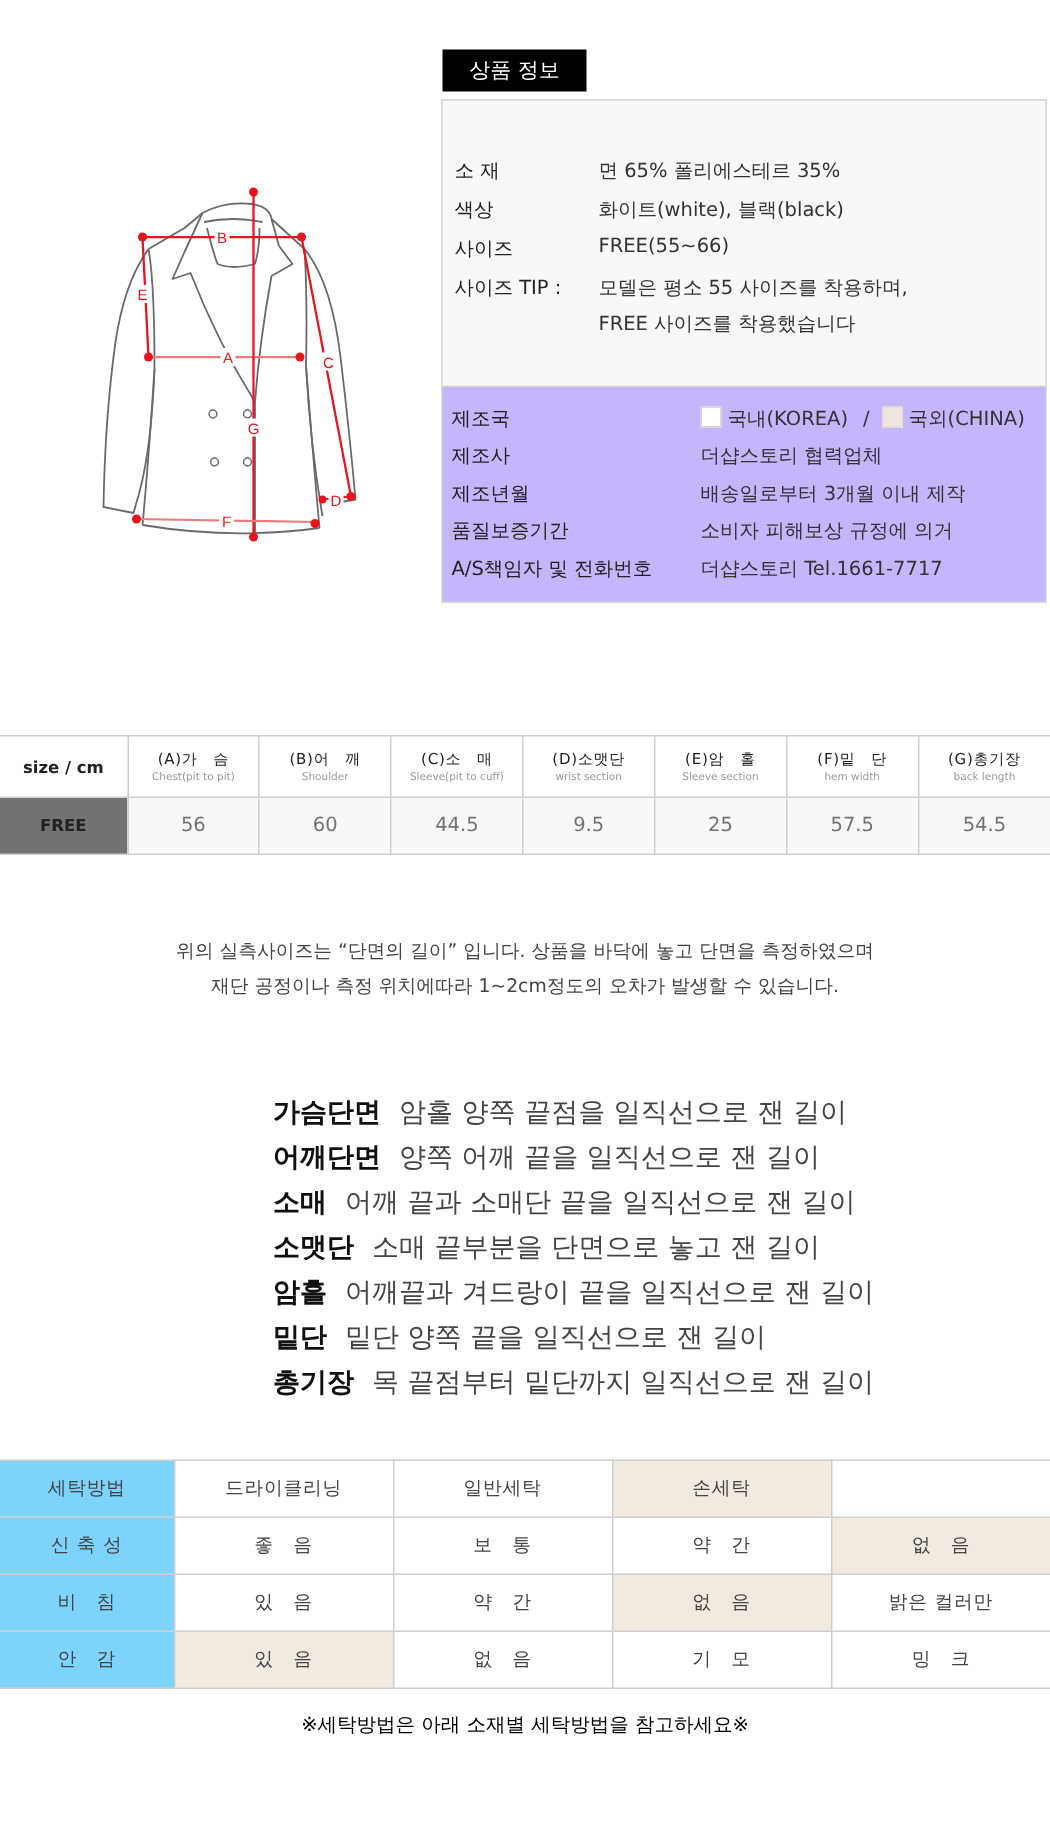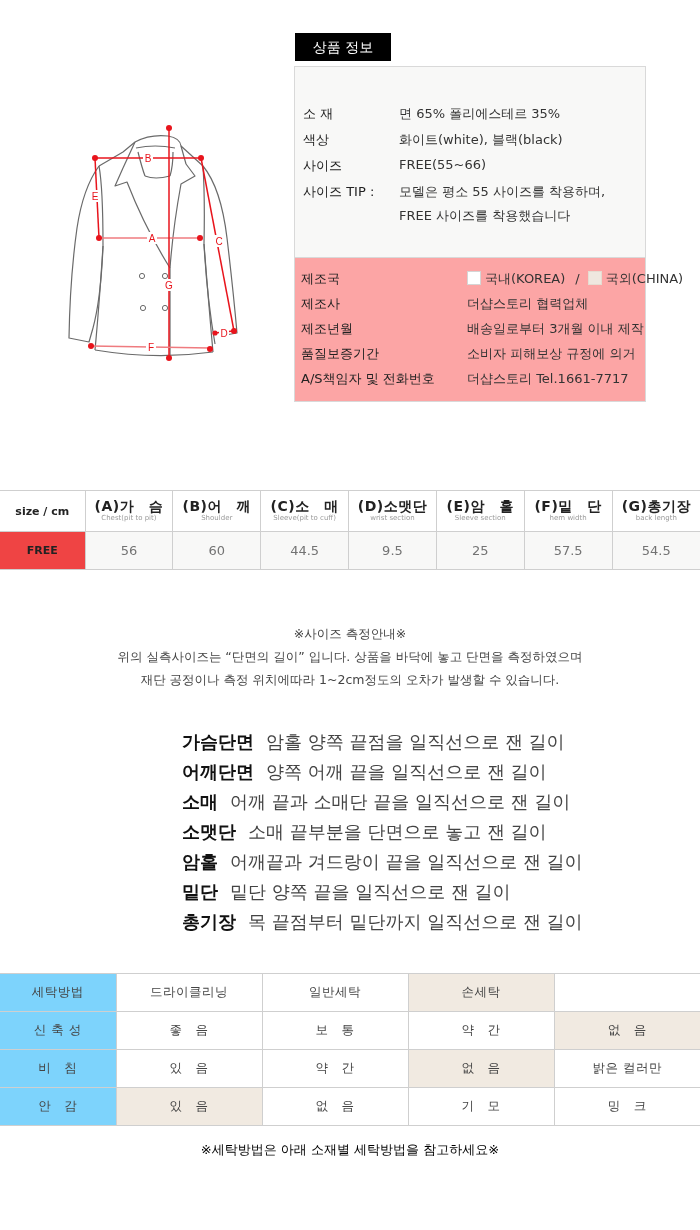--- a/index.html
+++ b/index.html
@@ -6,44 +6,44 @@
   html, body { width: 700px; height: 1230px; background: #ffffff; overflow: hidden; }
   body { position: relative; font-family: "DejaVu Sans", "Liberation Sans", sans-serif; color: #333333; }
 
   
   .coat-figure { position: absolute; left: 55px; top: 118px; width: 200px; height: 245px; }
   .info-title {
     position: absolute; left: 295px; top: 33px; width: 96px; height: 28px;
     background: #000; color: #fff; font-size: 14px; line-height: 28px; text-align: center;
   }
   .info-box {
-    position: absolute; left: 294px; top: 66px; width: 352px; height: 336px;
-    border: 1px solid #d9d9d9; background: #fca5a5;
+    position: absolute; left: 294px; top: 66px; width: 404px; height: 336px;
+    border: 1px solid #d9d9d9; background: #c4b5fd;
   }
   .info-upper { position: absolute; left: 0; top: 0; width: 100%; height: 191px; background: #f8f8f7; border-bottom: 1px solid #d9d9d9; }
   .spec-row { position: absolute; left: 8px; font-size: 13px; color: #222; white-space: nowrap; }
   .spec-row .k { position: absolute; left: 0; }
   .spec-row .v { position: absolute; left: 96px; color: #333; }
   .mfg-row { position: absolute; left: 6px; font-size: 13px; color: #222; white-space: nowrap; }
   .mfg-row .k { position: absolute; left: 0; }
   .mfg-row .v { position: absolute; left: 166px; color: #333; }
   .chk { display: inline-block; width: 14px; height: 14px; vertical-align: -2px; margin-right: 4px; border: 1px solid #d5d5d5; }
   .chk.empty { background: #fff; }
   .chk.filled { background: #efe7df; border-color: #e6dcd1; }
   .sep { margin: 0 8px 0 10px; }
 
   
   table { border-collapse: collapse; }
   .size-table { position: absolute; left: 0; top: 490px; width: 700px; table-layout: fixed; }
   .size-table td { border: 1px solid #cfcfcf; text-align: center; vertical-align: middle; }
   .size-table tr.h td { height: 41px; background: #fff; }
   .size-table tr.d td { height: 38px; background: #f8f8f7; font-size: 13px; color: #737373; }
-  .size-table tr.d td.first { background: #ef4444; font-weight: bold; font-size: 11px; color: #222; }
+  .size-table tr.d td.first { background: #737373; font-weight: bold; font-size: 11px; color: #222; }
   .size-table tr.h td.first { font-weight: bold; font-size: 11px; color: #222; }
-  .hk { display: block; font-size: 14px; color: #222; font-weight: bold; line-height: 13px; letter-spacing: 0.5px; }
+  .hk { display: block; font-size: 10px; color: #222; font-weight: normal; line-height: 13px; letter-spacing: 0.5px; }
   .he { display: block; font-size: 7px; color: #9a9a9a; line-height: 9px; margin-top: 1px; }
   .size-table td:first-child { border-left: none; }
   .size-table td:last-child { border-right: none; }
 
   
   .notes { position: absolute; left: 0; top: 622px; width: 700px; text-align: center; font-size: 12.5px; color: #444; line-height: 23px; }
 
   .defs { position: absolute; left: 182px; top: 731px; }
   .def-row { height: 30px; font-size: 18px; line-height: 22px; white-space: nowrap; color: #444; }
   .def-row .term { font-weight: bold; color: #111; margin-right: 12px; }
@@ -233,21 +233,20 @@
     <td>44.5</td>
     <td>9.5</td>
     <td>25</td>
     <td>57.5</td>
     <td>54.5</td>
   </tr>
 </tbody>
   </table>
 
 <div class="notes">
-  <div>※사이즈 측정안내※</div>
   <div>위의 실측사이즈는 “단면의 길이” 입니다. 상품을 바닥에 놓고 단면을 측정하였으며</div>
   <div>재단 공정이나 측정 위치에따라 1~2cm정도의 오차가 발생할 수 있습니다.</div>
 </div>
 
 <div class="defs">
   <div class="def-row"><span class="term">가슴단면</span><span>암홀 양쪽 끝점을 일직선으로 잰 길이</span></div>
   <div class="def-row"><span class="term">어깨단면</span><span>양쪽 어깨 끝을 일직선으로 잰 길이</span></div>
   <div class="def-row"><span class="term">소매</span><span>어깨 끝과 소매단 끝을 일직선으로 잰 길이</span></div>
   <div class="def-row"><span class="term">소맷단</span><span>소매 끝부분을 단면으로 놓고 잰 길이</span></div>
   <div class="def-row"><span class="term">암홀</span><span>어깨끝과 겨드랑이 끝을 일직선으로 잰 길이</span></div>

